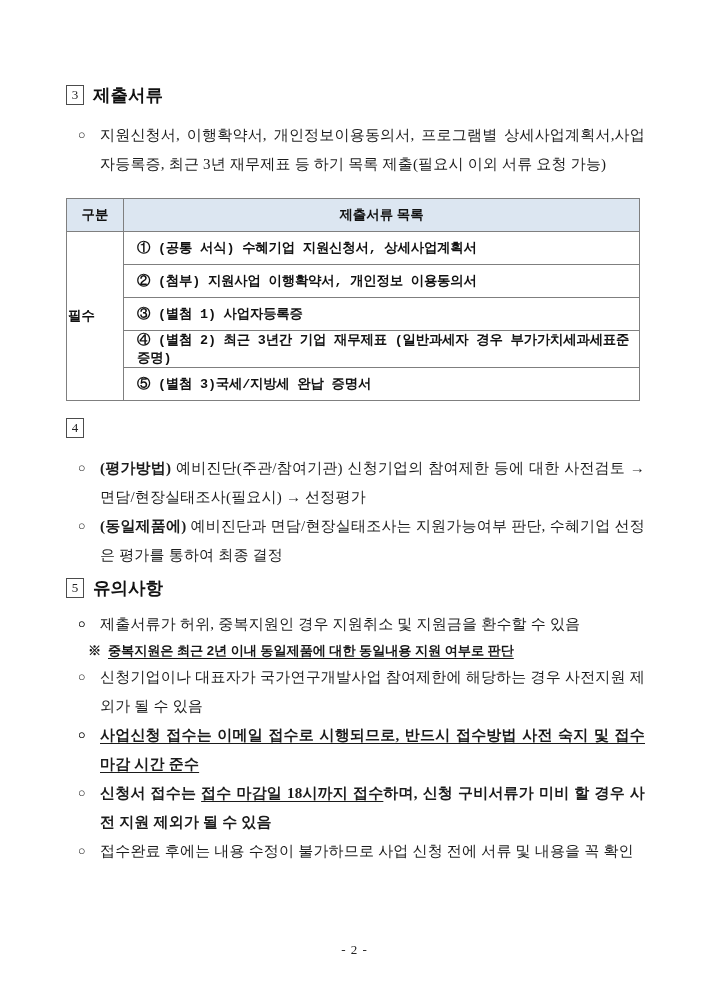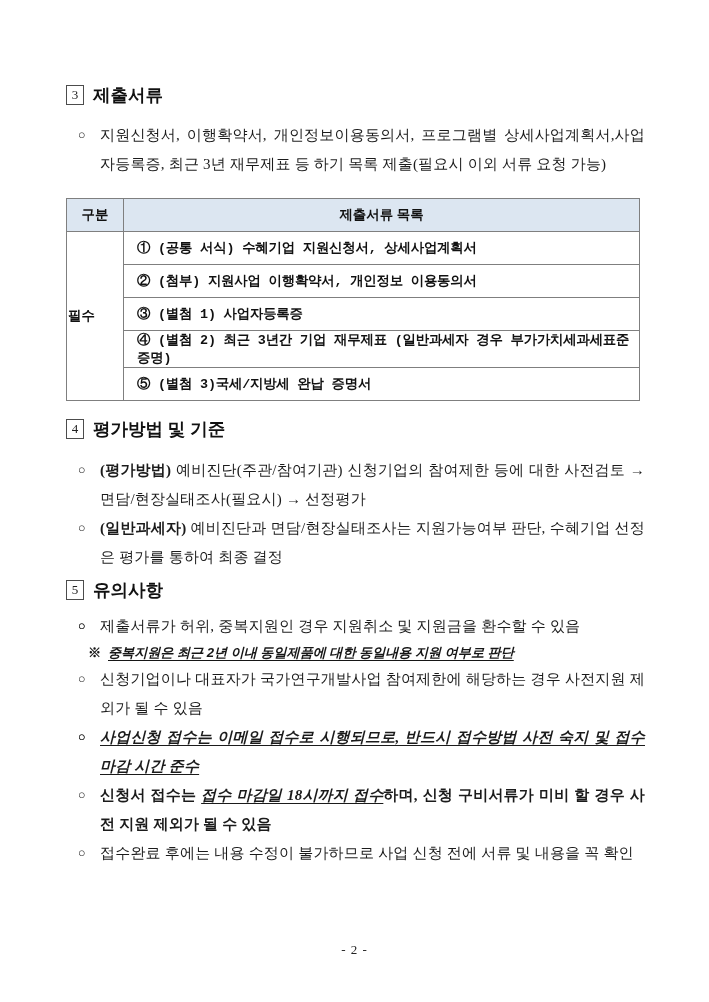--- a/index.html
+++ b/index.html
@@ -52,21 +52,21 @@
     letter-spacing: 0.2px;
   }
   .bmark {
     position: absolute;
     left: 12px;
     top: 0;
     font-size: 12.5px;
     line-height: 29px;
   }
   .bold { font-weight: 700; }
-  .ul   { text-decoration: underline; text-underline-offset: 3px; text-decoration-thickness: 1.2px; font-style: italic; }
+  .ul   { text-decoration: underline; text-underline-offset: 3px; text-decoration-thickness: 1.2px; }
 
   
   .note {
     position: relative;
     padding-left: 42px;
     font-family: "Liberation Sans", sans-serif;
     font-weight: 700;
     font-size: 13.2px;
     line-height: 24px;
     letter-spacing: -0.1px;
@@ -175,29 +175,28 @@
         <td class="item-cell">④ (별첨 2) 최근 3년간 기업 재무제표 (일반과세자 경우 부가가치세과세표준증명)</td>
       </tr>
       <tr>
         <td class="item-cell">⑤ (별첨 3)국세/지방세 완납 증명서</td>
       </tr>
     </tbody>
   </table>
 
   <div class="sec-heading mt-table-gap">
     <span class="num-box">4</span>
-    <span>평가방법 및 기준</span>
   </div>
 
   <ul class="blist s4-list">
     <li class="bitem">
       <span class="bmark">○</span><span class="bold">(평가방법)</span><span> 예비진단(주관/참여기관) 신청기업의 참여제한 등에 대한 사전검토 → 면담/현장실태조사(필요시) → 선정평가</span>
     </li>
     <li class="bitem">
-      <span class="bmark">○</span><span class="bold">(일반과세자)</span><span> 예비진단과 면담/현장실태조사는 지원가능여부 판단, 수혜기업 선정은 평가를 통하여 최종 결정</span>
+      <span class="bmark">○</span><span class="bold">(동일제품에)</span><span> 예비진단과 면담/현장실태조사는 지원가능여부 판단, 수혜기업 선정은 평가를 통하여 최종 결정</span>
     </li>
   </ul>
 
   <div class="sec-heading s5-head">
     <span class="num-box">5</span>
     <span>유의사항</span>
   </div>
 
   <ul class="blist s5-list">
     <li class="bitem">

